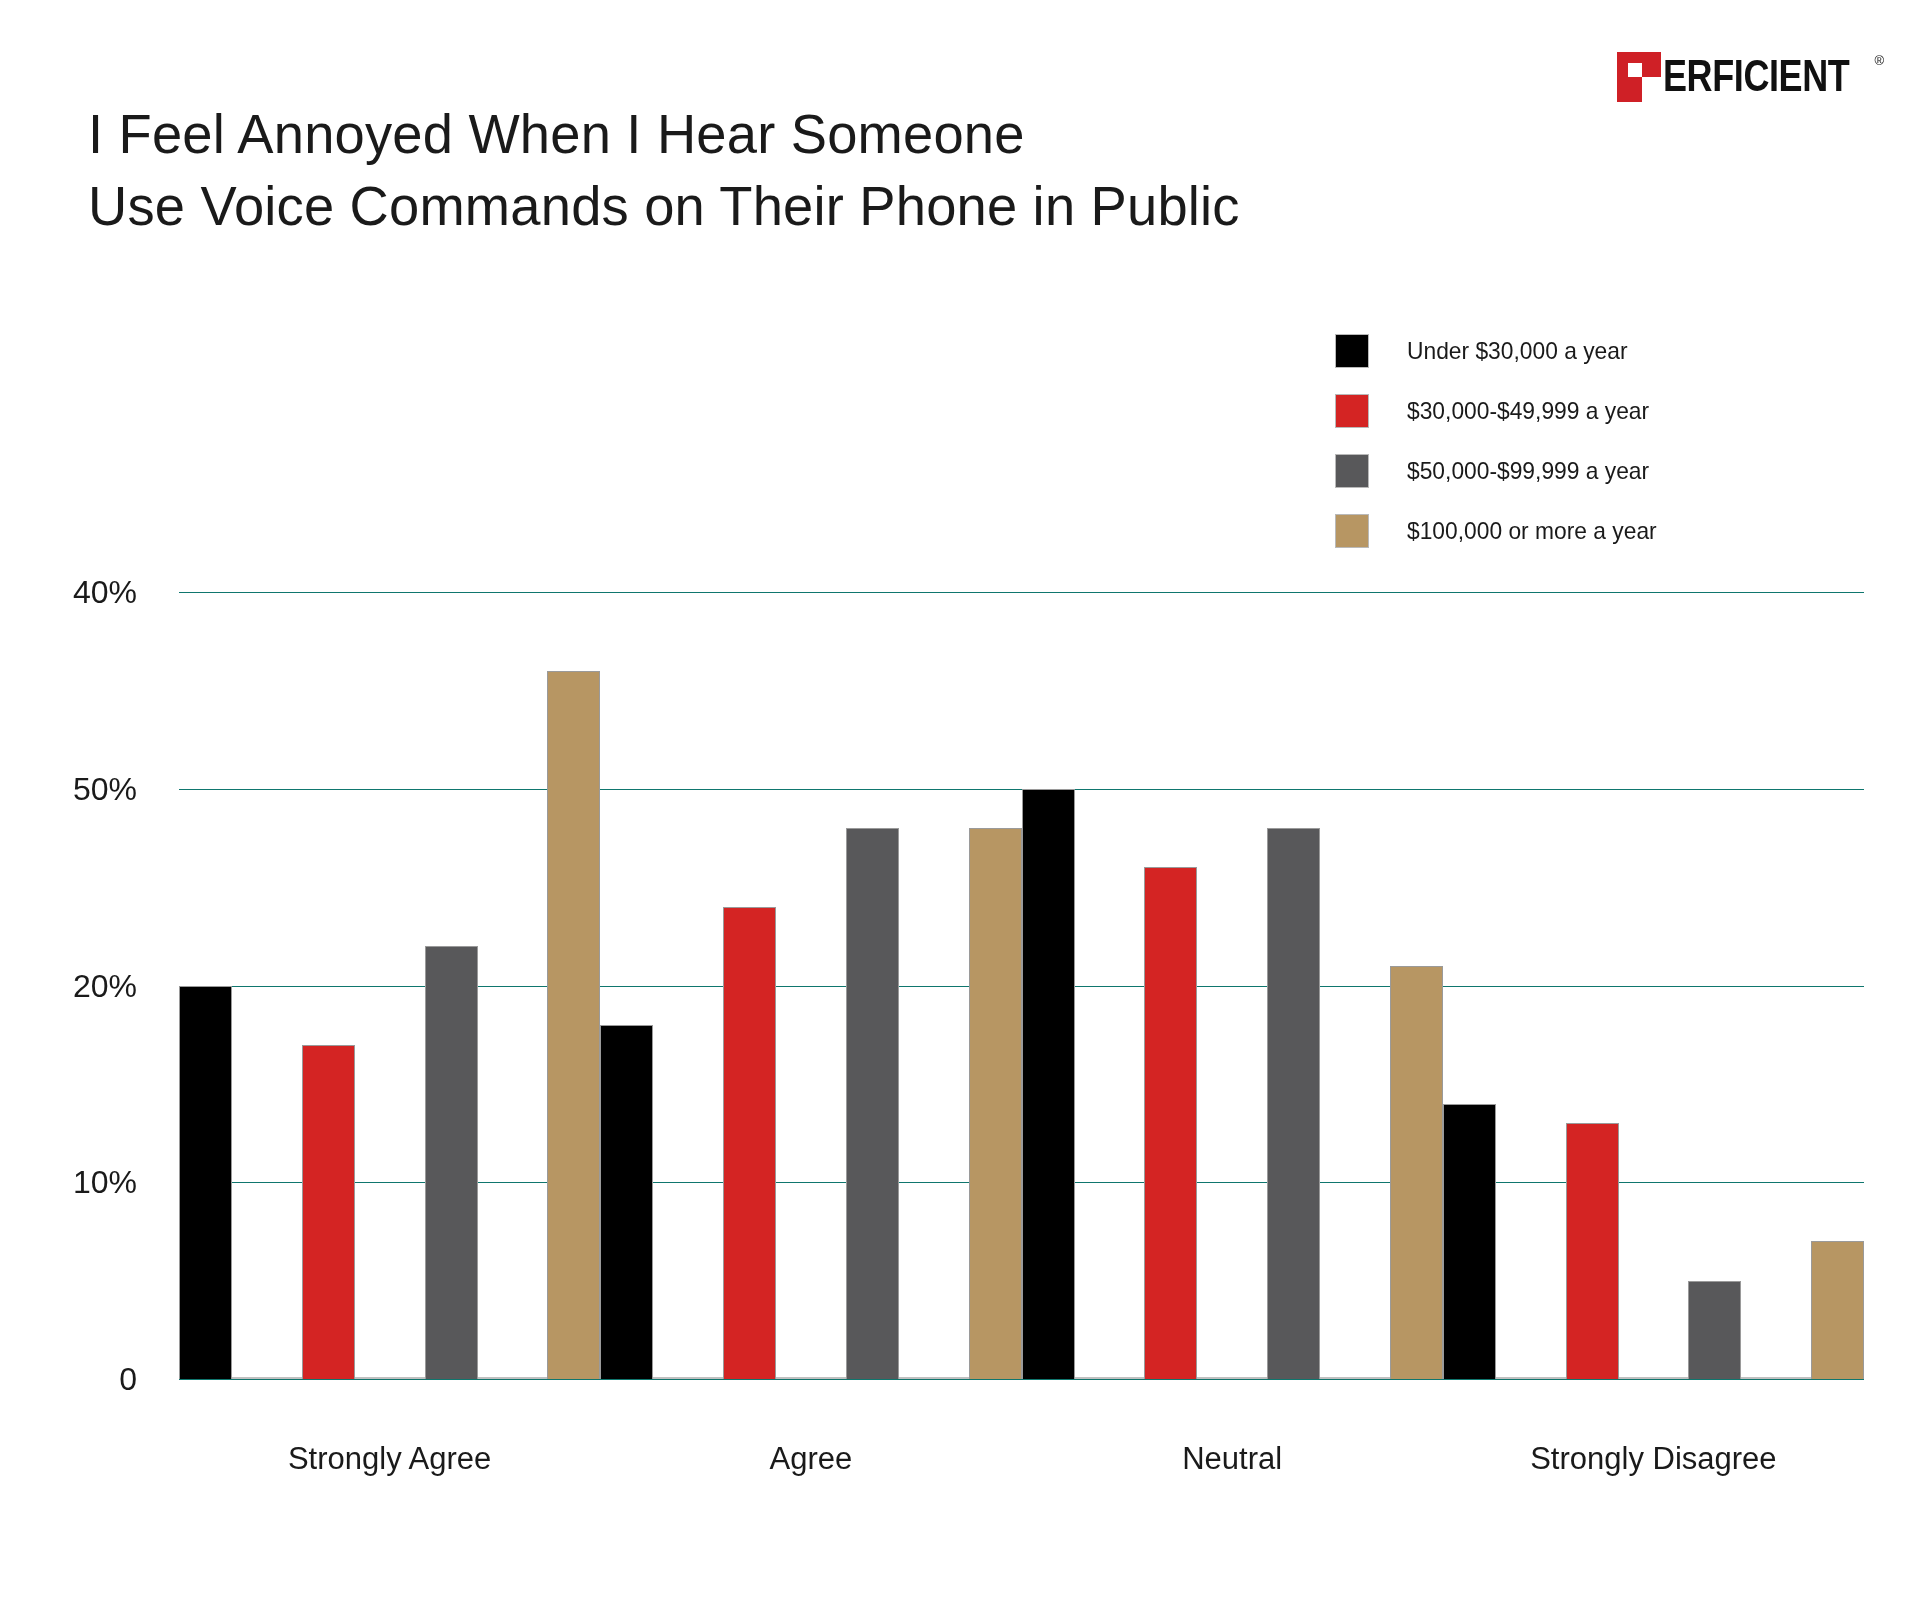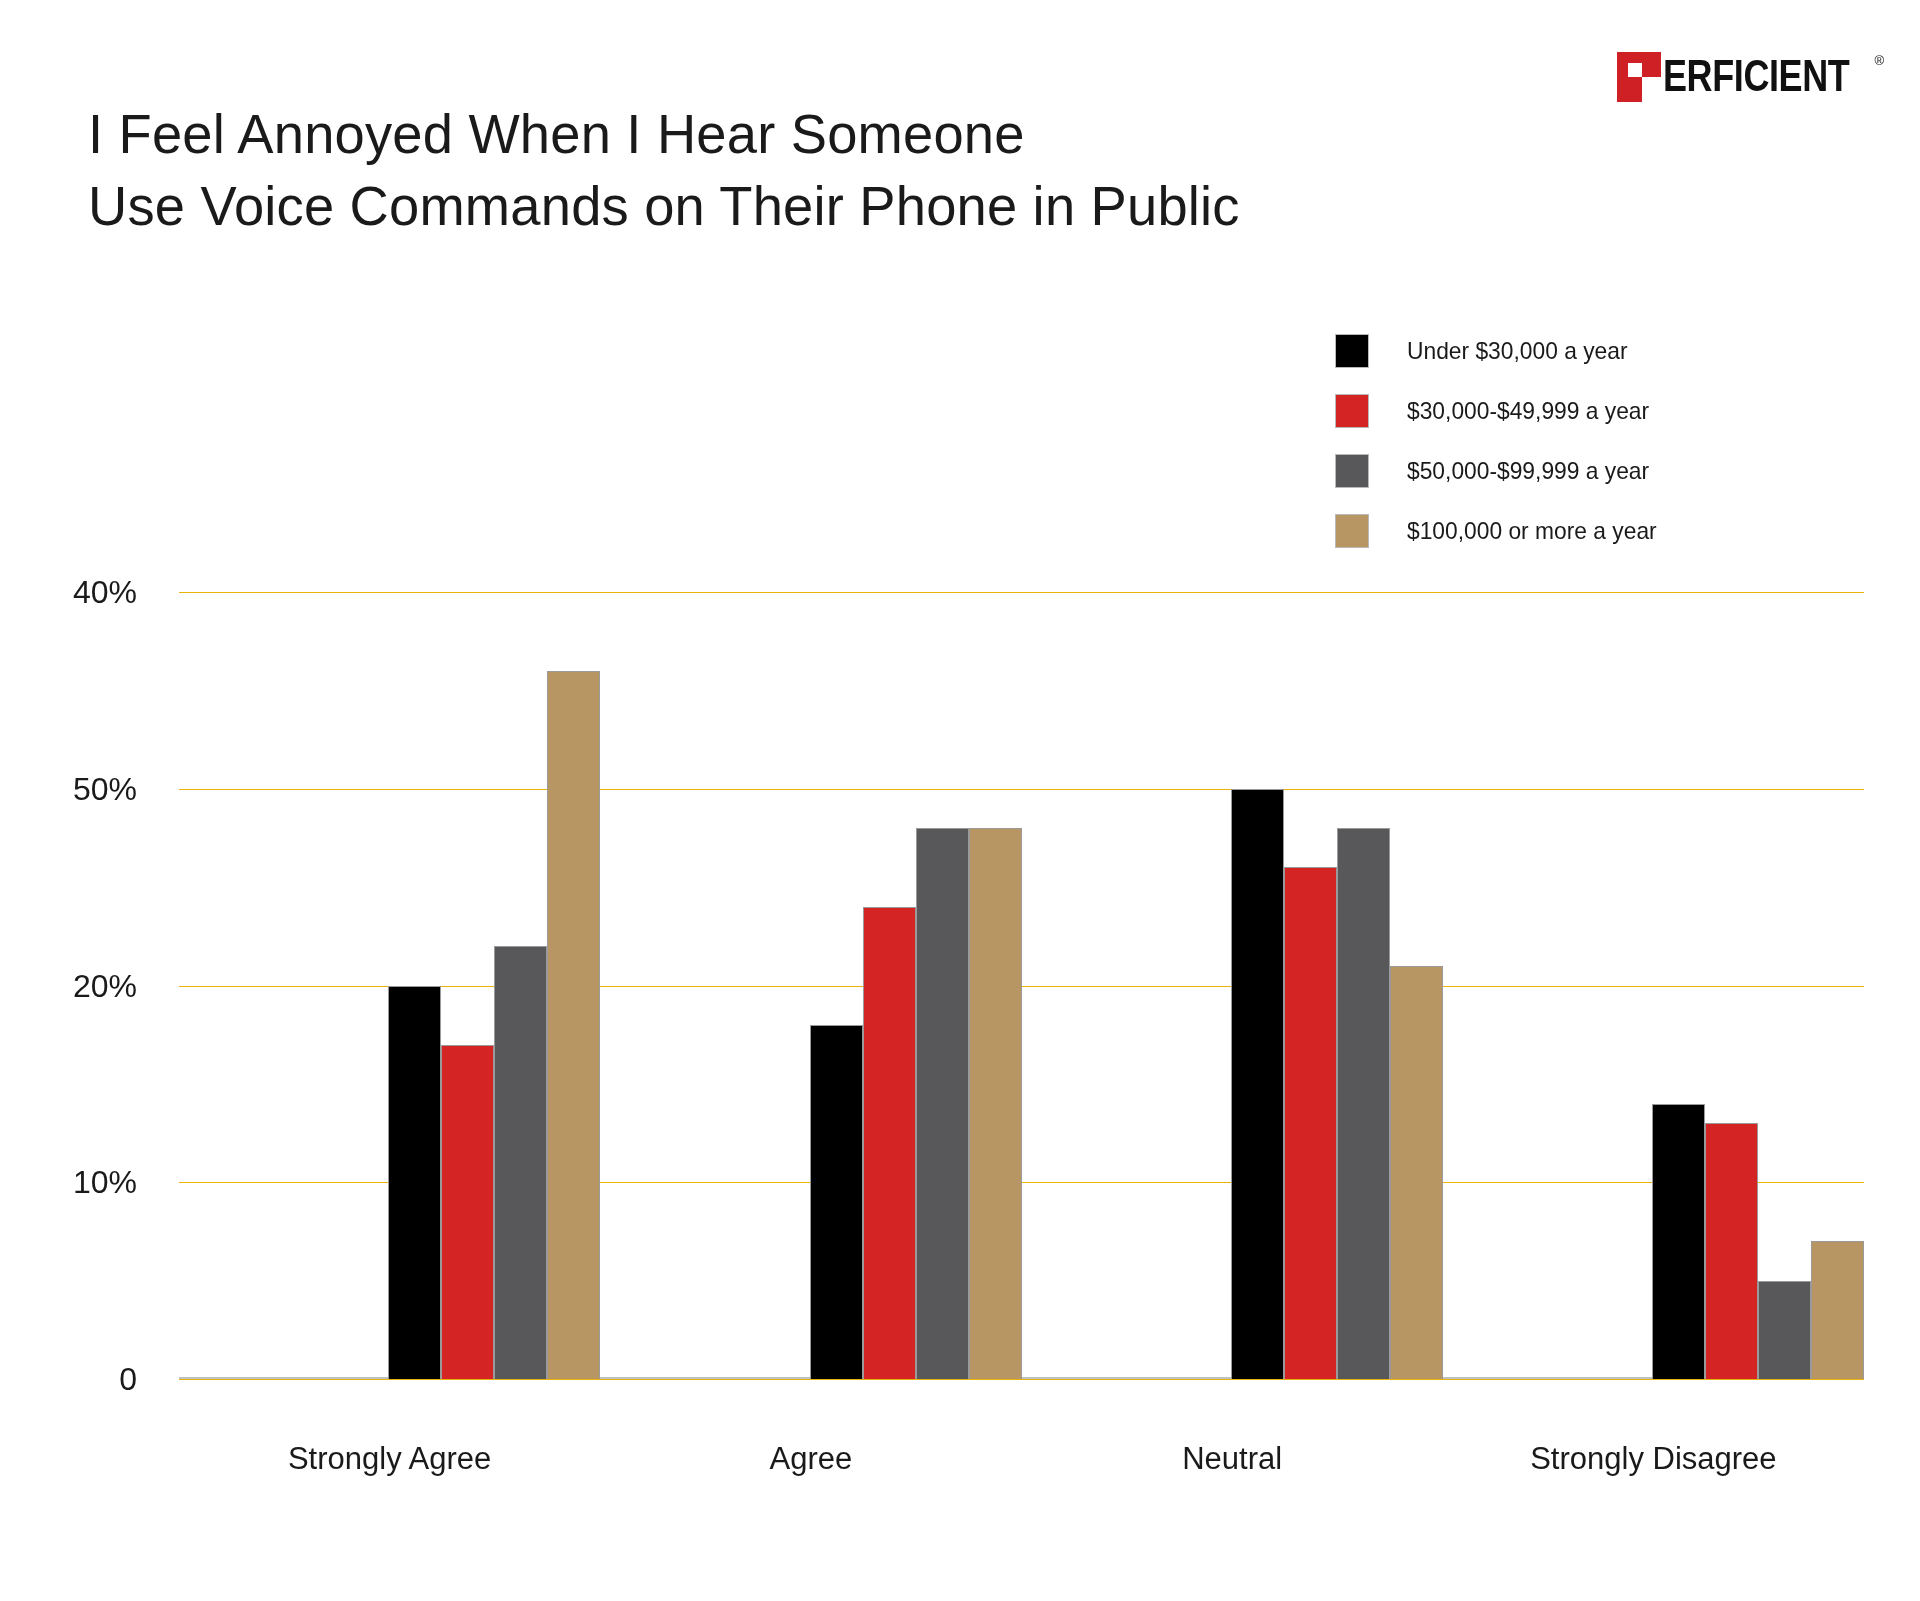--- a/index.html
+++ b/index.html
@@ -113,21 +113,21 @@
     position: absolute;
     left: 179px;
     top: 592px;          
     width: 1685px;
     height: 787px;       
   }
   .gridline {
     position: absolute;
     left: 0; right: 0;
     height: 1px;
-    background: #eab308;
+    background: #0f766e;
     text-decoration: underline;
   }
   .ytick-label {
     position: absolute;
     right: 100%;
     margin-right: 42px;
     transform: translateY(-50%);
     font-size: 32px;
     font-weight: 300;
     color: #1a1a1a;
@@ -145,21 +145,21 @@
     position: absolute;
     left: 0; right: 0; top: 0; bottom: 0;
     display: flex;
   }
   .bar-group {
     flex: 1 1 0;
     position: relative;
     height: 100%;
     display: flex;
     align-items: flex-end;
-    justify-content: flex-end;
+    justify-content: space-between;
   }
   .bar {
     width: 53px;
     border: 1px solid #9a9a9a;
     border-bottom: none;
     margin: 0 0px;
     position: relative;
   }
   .cat-label {
     position: absolute;

